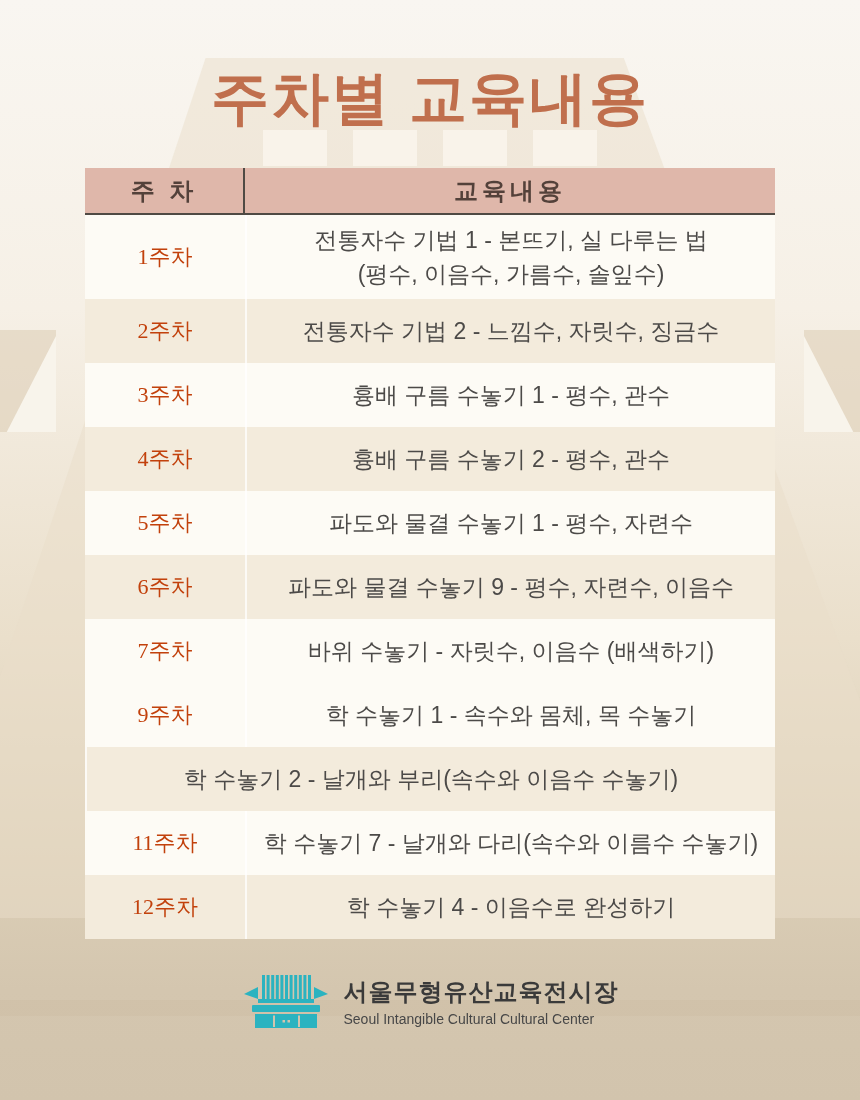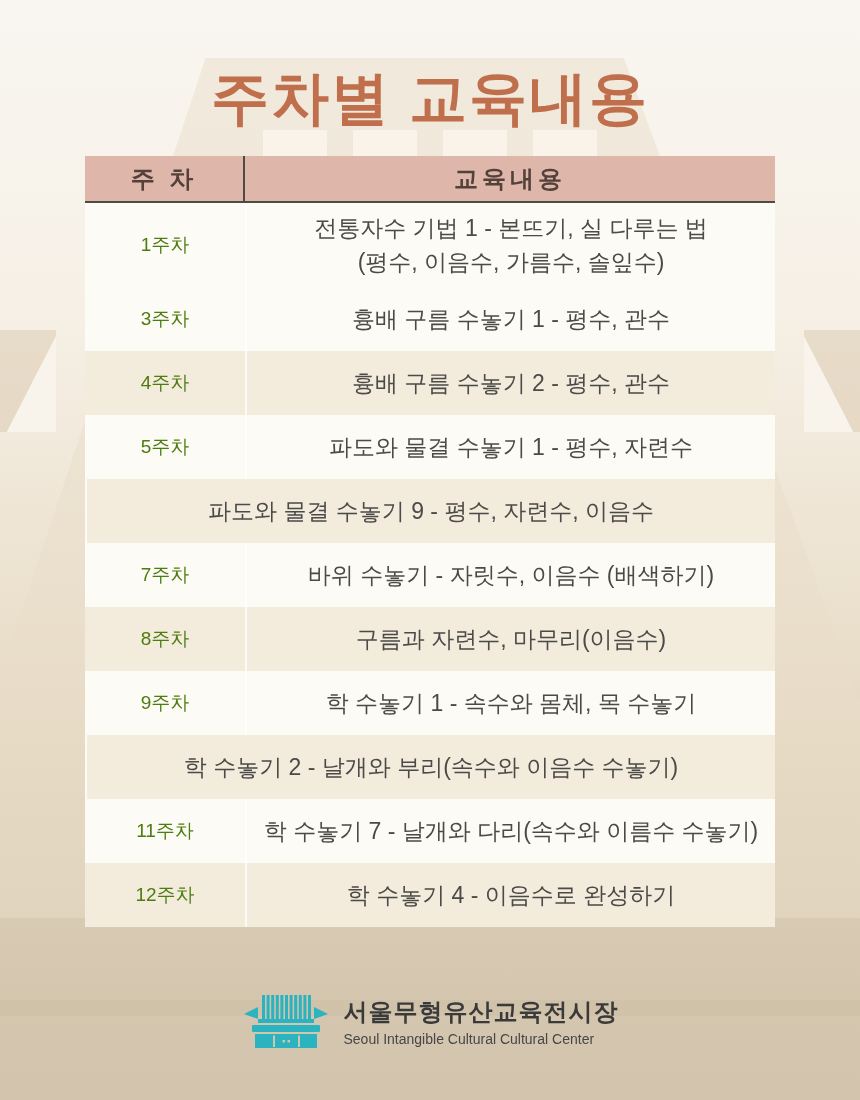--- a/index.html
+++ b/index.html
@@ -29,43 +29,43 @@
   .wm-band { position:absolute; left:0; top:1000px; width:100%; height:16px; background:rgba(203,186,160,0.35); }
 
   
   .title {
     position:absolute; left:0; top:60px; width:100%;
     text-align:center; font-size:58px; font-weight:800;
     color:#c06f4d; letter-spacing:2px;
   }
 
   
-  .table { position:absolute; left:85px; top:156px; width:690px; }
+  .table { position:absolute; left:85px; top:168px; width:690px; }
   .thead { display:flex; background:#dfb7aa; border-bottom:2px solid #4f4a44; height:45px; }
   .th { color:#53413a; font-weight:bold; font-size:24px; letter-spacing:4px;
         display:flex; align-items:center; justify-content:center; }
   .th-week { width:160px; border-right:2px solid #4f4a44; box-sizing:border-box; }
   .th-content { flex:1; }
   .row { display:flex; min-height:64px; align-items:stretch; }
   .row-light { background:#fdfbf5; }
   .row-dark  { background:#f3ebdc; }
   .row-tall  { min-height:84px; }
   .cell-week {
     width:160px; display:flex; align-items:center; justify-content:center;
-    font-size:19px; color:#4d7c0f;
+    font-size:22px; color:#c2410c;font-family:Liberation Serif, serif;
   }
   .cell-content {
     flex:1; display:flex; align-items:center; justify-content:center;
     font-size:23px; color:#4c4a48; border-left:2px solid rgba(255,255,255,0.75);
     white-space:pre-line; text-align:center; line-height:1.5; padding:6px 8px; box-sizing:border-box;
   }
 
   
   .footer {
-    position:absolute; left:0; top:992px; width:100%;
+    position:absolute; left:0; top:972px; width:100%;
     display:flex; align-items:center; justify-content:center; gap:14px;
   }
   .logo svg { display:block; }
   .org-text { display:flex; flex-direction:column; justify-content:center; }
   .org-ko { font-size:24px; font-weight:bold; color:#3a3a3a; letter-spacing:1px; }
   .org-en { font-size:14px; color:#474747; margin-top:3px; }
 </style>
 </head>
 <body>
 
@@ -86,42 +86,43 @@
     <div class="thead">
       <div class="th th-week">주 차</div>
       <div class="th th-content">교육내용</div>
     </div>
     <div id="table-body">
         <div class="row row-light row-tall">
           <div class="cell-week">1주차</div>
           <div class="cell-content">전통자수 기법 1 - 본뜨기, 실 다루는 법
 (평수, 이음수, 가름수, 솔잎수)</div>
         </div>
+        <div class="row row-dark">
+          <div class="cell-week">2주차</div>
+          <div class="cell-content">전통자수 기법 2 - 느낌수, 자릿수, 징금수</div>
+        </div>
         <div class="row row-light">
           <div class="cell-week">3주차</div>
           <div class="cell-content">흉배 구름 수놓기 1 - 평수, 관수</div>
         </div>
         <div class="row row-dark">
           <div class="cell-week">4주차</div>
           <div class="cell-content">흉배 구름 수놓기 2 - 평수, 관수</div>
         </div>
         <div class="row row-light">
           <div class="cell-week">5주차</div>
           <div class="cell-content">파도와 물결 수놓기 1 - 평수, 자련수</div>
         </div>
         <div class="row row-dark">
+          <div class="cell-week">6주차</div>
           <div class="cell-content">파도와 물결 수놓기 9 - 평수, 자련수, 이음수</div>
         </div>
         <div class="row row-light">
           <div class="cell-week">7주차</div>
           <div class="cell-content">바위 수놓기 - 자릿수, 이음수 (배색하기)</div>
-        </div>
-        <div class="row row-dark">
-          <div class="cell-week">8주차</div>
-          <div class="cell-content">구름과 자련수, 마무리(이음수)</div>
         </div>
         <div class="row row-light">
           <div class="cell-week">9주차</div>
           <div class="cell-content">학 수놓기 1 - 속수와 몸체, 목 수놓기</div>
         </div>
         <div class="row row-dark">
           <div class="cell-content">학 수놓기 2 - 날개와 부리(속수와 이음수 수놓기)</div>
         </div>
         <div class="row row-light">
           <div class="cell-week">11주차</div>

